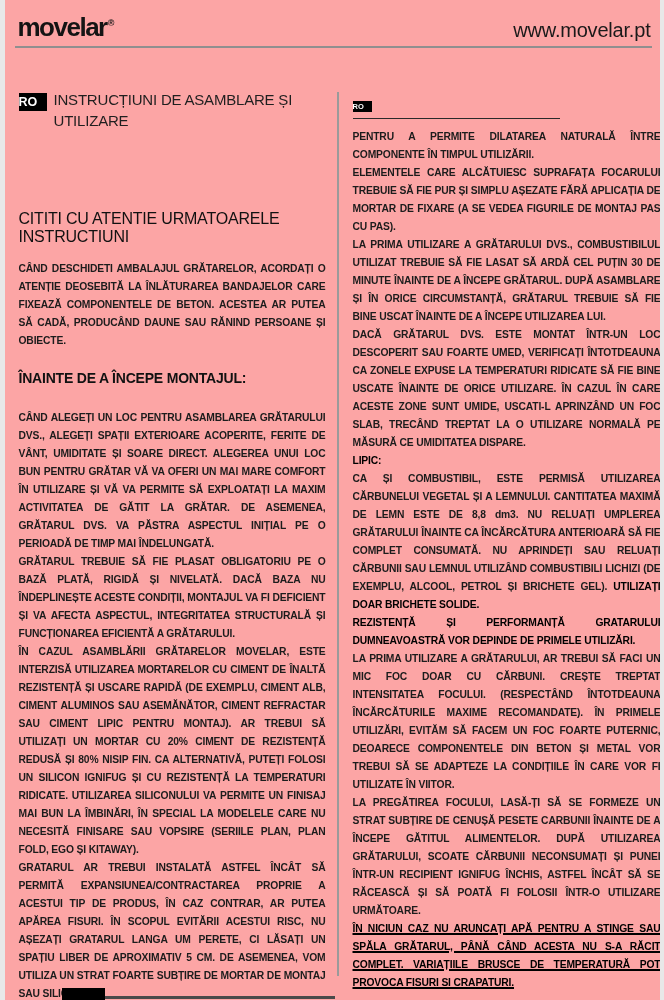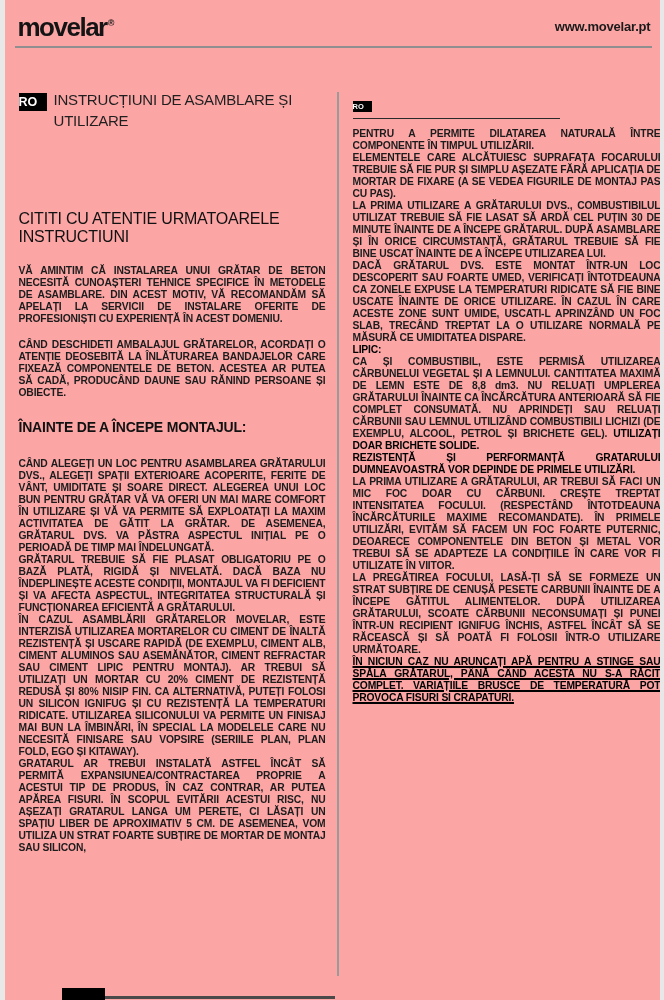--- a/index.html
+++ b/index.html
@@ -9,28 +9,28 @@
     font-family:"Liberation Sans", sans-serif;color:#1c1c1c;
   }
   
   .header-logo{
     position:absolute;left:13px;top:12px;
     font-size:26px;font-weight:700;letter-spacing:-1.5px;color:#141414;
   }
   .logo-mark{font-size:9px;vertical-align:super;letter-spacing:0;margin-left:1px;}
   .header-url{
     position:absolute;right:9px;top:19px;
-    font-size:13px;font-weight:700;color:#1a1a1a;letter-spacing:-0.2px;text-align:center;
+    font-size:20px;font-weight:400;color:#1a1a1a;letter-spacing:-0.2px;text-align:center;
   }
   .top-rule{position:absolute;left:10px;right:8px;top:46px;height:0;border-top:2px solid #8f8f8f;}
   
   .col-divider{position:absolute;left:332px;top:92px;width:2px;height:884px;background:#9a9a9a;}
   
   .body-text{
-    margin:0;font-size:10.3px;line-height:12px;font-weight:700;
+    margin:0;font-size:10.3px;line-height:18px;font-weight:700;
     text-align:justify;letter-spacing:-0.15px;color:#1c1c1c;
   }
   .strong{font-weight:700;color:#000;}
   .u{text-decoration:underline;text-decoration-thickness:2px;}
   
   .badge{background:#000;color:#fff;font-weight:700;display:inline-block;flex:0 0 auto;}
   .badge-lg{width:28px;height:18px;font-size:12.5px;line-height:18px;margin-top:3px;}
   .badge-sm{width:19px;height:11px;font-size:7.5px;line-height:11px;}
   
   .left-col{position:absolute;left:14px;top:90px;width:307px;}
@@ -64,21 +64,20 @@
   <div class="col-divider"></div>
 
   <div class="left-col">
     <div class="title-row">
       <span class="badge badge-lg">RO</span>
       <h1 class="doc-title">INSTRUCȚIUNI DE ASAMBLARE ȘI UTILIZARE</h1>
     </div>
 
     <h2 class="sec-heading">CITITI CU ATENTIE URMATOARELE INSTRUCTIUNI</h2>
 
-    <p class="body-text p1">VĂ AMINTIM CĂ INSTALAREA UNUI GRĂTAR DE BETON NECESITĂ CUNOAȘTERI TEHNICE SPECIFICE ÎN METODELE DE ASAMBLARE. DIN ACEST MOTIV, VĂ RECOMANDĂM SĂ APELAȚI LA SERVICII DE INSTALARE OFERITE DE PROFESIONIȘTI CU EXPERIENȚĂ ÎN ACEST DOMENIU.</p>
     <p class="body-text p2">CÂND DESCHIDETI AMBALAJUL GRĂTARELOR, ACORDAȚI O ATENȚIE DEOSEBITĂ LA ÎNLĂTURAREA BANDAJELOR CARE FIXEAZĂ COMPONENTELE DE BETON. ACESTEA AR PUTEA SĂ CADĂ, PRODUCÂND DAUNE SAU RĂNIND PERSOANE ȘI OBIECTE.</p>
 
     <h2 class="sec-heading2">ÎNAINTE DE A ÎNCEPE MONTAJUL:</h2>
 
     <div class="pblock">
       <p class="body-text">CÂND ALEGEȚI UN LOC PENTRU ASAMBLAREA GRĂTARULUI DVS., ALEGEȚI SPAȚII EXTERIOARE ACOPERITE, FERITE DE VÂNT, UMIDITATE ȘI SOARE DIRECT. ALEGEREA UNUI LOC BUN PENTRU GRĂTAR VĂ VA OFERI UN MAI MARE COMFORT ÎN UTILIZARE ȘI VĂ VA PERMITE SĂ EXPLOATAȚI LA MAXIM ACTIVITATEA DE GĂTIT LA GRĂTAR. DE ASEMENEA, GRĂTARUL DVS. VA PĂSTRA ASPECTUL INIȚIAL PE O PERIOADĂ DE TIMP MAI ÎNDELUNGATĂ.</p>
       <p class="body-text">GRĂTARUL TREBUIE SĂ FIE PLASAT OBLIGATORIU PE O BAZĂ PLATĂ, RIGIDĂ ȘI NIVELATĂ. DACĂ BAZA NU ÎNDEPLINEȘTE ACESTE CONDIȚII, MONTAJUL VA FI DEFICIENT ȘI VA AFECTA ASPECTUL, INTEGRITATEA STRUCTURALĂ ȘI FUNCȚIONAREA EFICIENTĂ A GRĂTARULUI.</p>
       <p class="body-text">ÎN CAZUL ASAMBLĂRII GRĂTARELOR MOVELAR, ESTE INTERZISĂ UTILIZAREA MORTARELOR CU CIMENT DE ÎNALTĂ REZISTENȚĂ ȘI USCARE RAPIDĂ (DE EXEMPLU, CIMENT ALB, CIMENT ALUMINOS SAU ASEMĂNĂTOR, CIMENT REFRACTAR SAU CIMENT LIPIC PENTRU MONTAJ). AR TREBUI SĂ UTILIZAȚI UN MORTAR CU 20% CIMENT DE REZISTENȚĂ REDUSĂ ȘI 80% NISIP FIN. CA ALTERNATIVĂ, PUTEȚI FOLOSI UN SILICON IGNIFUG ȘI CU REZISTENȚĂ LA TEMPERATURI RIDICATE. UTILIZAREA SILICONULUI VA PERMITE UN FINISAJ MAI BUN LA ÎMBINĂRI, ÎN SPECIAL LA MODELELE CARE NU NECESITĂ FINISARE SAU VOPSIRE (SERIILE PLAN, PLAN FOLD, EGO ȘI KITAWAY).</p>
       <p class="body-text">GRATARUL AR TREBUI INSTALATĂ ASTFEL ÎNCÂT SĂ PERMITĂ EXPANSIUNEA/CONTRACTAREA PROPRIE A ACESTUI TIP DE PRODUS, ÎN CAZ CONTRAR, AR PUTEA APĂREA FISURI. ÎN SCOPUL EVITĂRII ACESTUI RISC, NU AȘEZAȚI GRATARUL LANGA UM PERETE, CI LĂSAȚI UN SPAȚIU LIBER DE APROXIMATIV 5 CM. DE ASEMENEA, VOM UTILIZA UN STRAT FOARTE SUBȚIRE DE MORTAR DE MONTAJ SAU SILICON,</p>
     </div>

